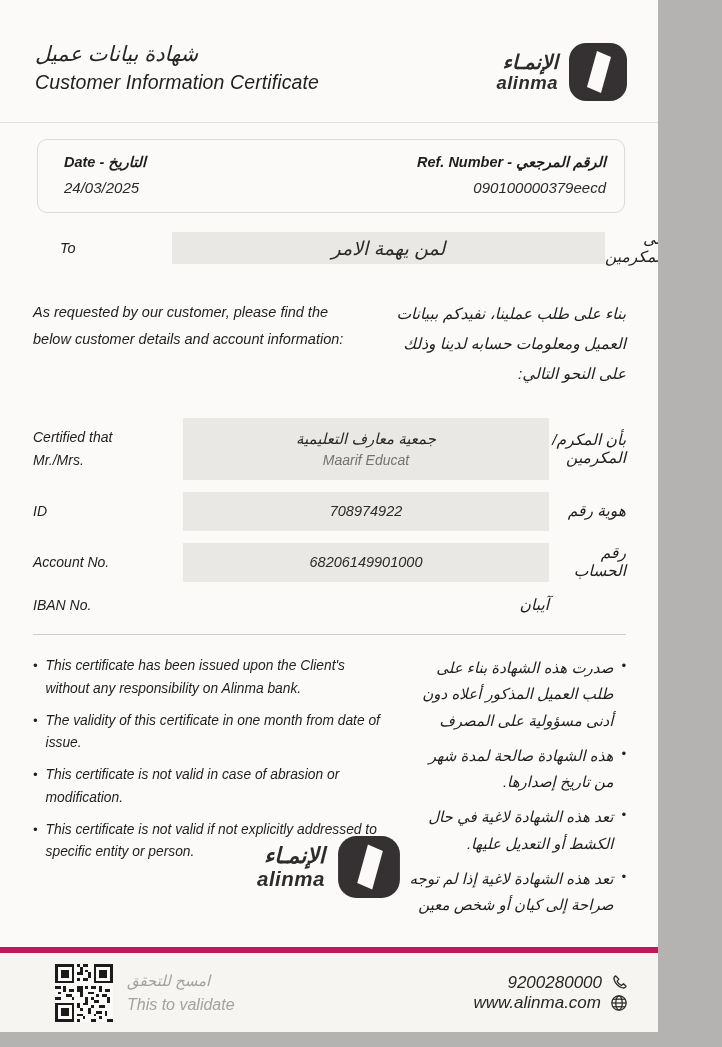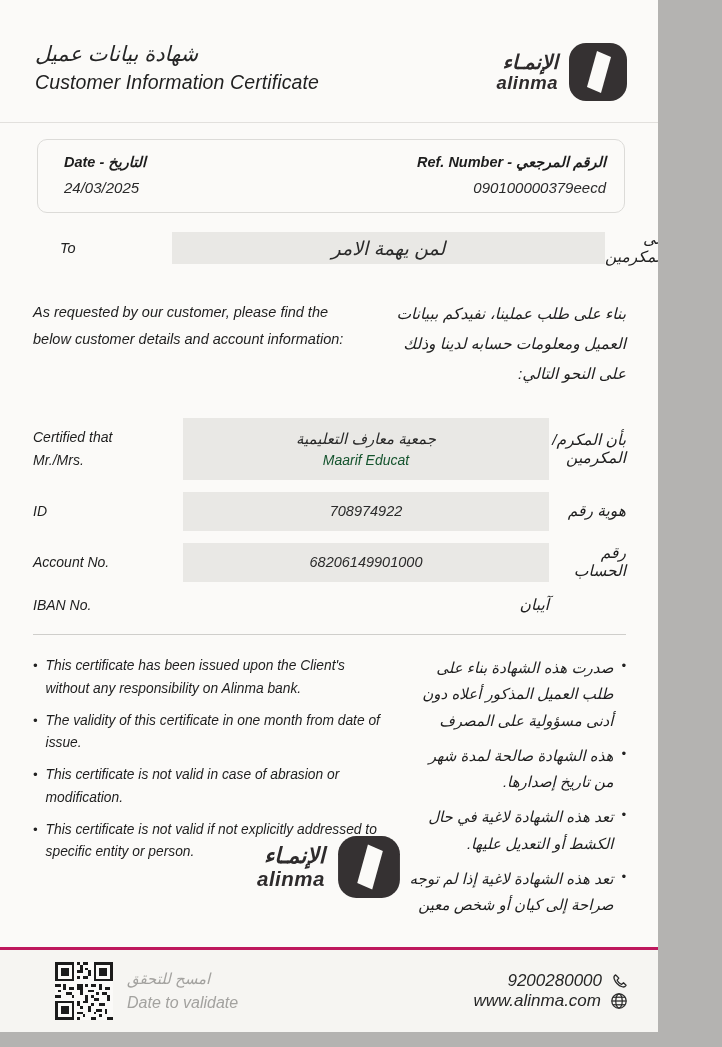--- a/index.html
+++ b/index.html
@@ -38,21 +38,21 @@
   .intro-en { font-size:14.5px; color:#1e1e1e; line-height:1.85; max-width:312px; }
   .intro-ar { font-size:15.5px; color:#1e1e1e; line-height:1.95; direction:rtl; text-align:right; }
 
   
   .details { margin-top:28px; }
   .d-row { display:grid; grid-template-columns:150px 366px 1fr; align-items:center; margin-bottom:12px; }
   .d-row:last-child { margin-bottom:0; }
   .d-en { font-size:14px; color:#1e1e1e; line-height:1.6; max-width:100px; }
   .d-ar { font-size:15.5px; color:#1e1e1e; direction:rtl; text-align:right; }
   .v-main { font-size:15px; color:#2a2a2a; direction:rtl; }
-  .v-sub { font-size:14px; color:#14532d; margin-top:4px; }
+  .v-sub { font-size:14px; color:#737373; margin-top:4px; }
   .v-num { font-size:14.5px; color:#2a2a2a; }
   .box-tall { min-height:62px; }
   .box-std { min-height:39px; }
 
   
   .notes-divider { height:1px; background:#cfcecb; margin-top:18px; }
   .notes { display:grid; grid-template-columns:352px 1fr; gap:22px; margin-top:20px; }
   .note { display:flex; gap:8px; margin-bottom:9px; }
   .note .b { font-size:13px; color:#222; line-height:1.65; }
   .note-en .t { font-size:13.8px; color:#1e1e1e; line-height:1.65; }
@@ -60,21 +60,21 @@
   .note-ar { direction:rtl; }
   .note-ar .t { font-size:15px; color:#1e1e1e; line-height:1.75; text-align:right; }
 
   
   .bottom-logo { position:absolute; top:835px; left:0; right:0; display:flex; justify-content:center; }
   .bottom-logo .brand { gap:12px; }
   .bottom-logo .w-ar { font-size:22px; }
   .bottom-logo .w-en { font-size:20.5px; }
 
   
-  .footer { position:absolute; left:0; right:0; bottom:15px; height:85px; background:#f6f5f2; border-top:3px solid #be185d; display:flex; justify-content:space-between; align-items:center; padding:0 30px 0 55px; }
+  .footer { position:absolute; left:0; right:0; bottom:15px; height:85px; background:#f6f5f2; border-top:6px solid #be185d; display:flex; justify-content:space-between; align-items:center; padding:0 30px 0 55px; }
   .scan-block { display:flex; align-items:center; gap:14px; }
   .scan-texts .s-ar { font-size:15px; color:#a3a29f; direction:rtl; text-align:left; }
   .scan-texts .s-en { font-size:16px; color:#a3a29f; margin-top:6px; }
   .contact { display:flex; flex-direction:column; gap:0; align-items:flex-end;text-align:center; }
   .c-row { display:flex; align-items:center; gap:9px; }
   .c-txt { font-size:17px; color:#262626; }
   .bottom-strip { position:absolute; left:0; right:0; bottom:0; height:15px; background:#b4b3b1; }
 </style>
 </head>
 <body>
@@ -259,21 +259,21 @@
             <rect x="14" y="18" width="1" height="1"></rect>
           <rect x="10" y="19" width="1" height="1"></rect>
             <rect x="13" y="20" width="2" height="1"></rect>
           <rect x="16" y="19" width="1" height="1"></rect>
             <rect x="8" y="20" width="1" height="1"></rect>
           <rect x="19" y="20" width="2" height="1"></rect>
         </g>
       </svg>
       <div class="scan-texts">
         <div class="s-ar">امسح للتحقق</div>
-        <div class="s-en">Date to validate</div>
+        <div class="s-en">This to validate</div>
       </div>
     </div>
     <div class="contact">
       <div class="c-row">
         <span class="c-txt">9200280000</span>
         <svg width="17" height="17" viewBox="0 0 20 20" fill="none" stroke="#2b2b2b" stroke-width="1.5" stroke-linejoin="round" stroke-linecap="round">
           <path d="M6.2,3 l3,3 -2,2.4 c1,2.2 2.9,4.1 5.1,5.1 l2.4,-2 3,3 c-1.1,1.7 -2.8,2.3 -4.5,1.7 -4.4,-1.5 -8,-5.1 -9.5,-9.5 -0.6,-1.7 0,-3.4 1.7,-4.5z"></path>
         </svg>
       </div>
       <div class="c-row">

